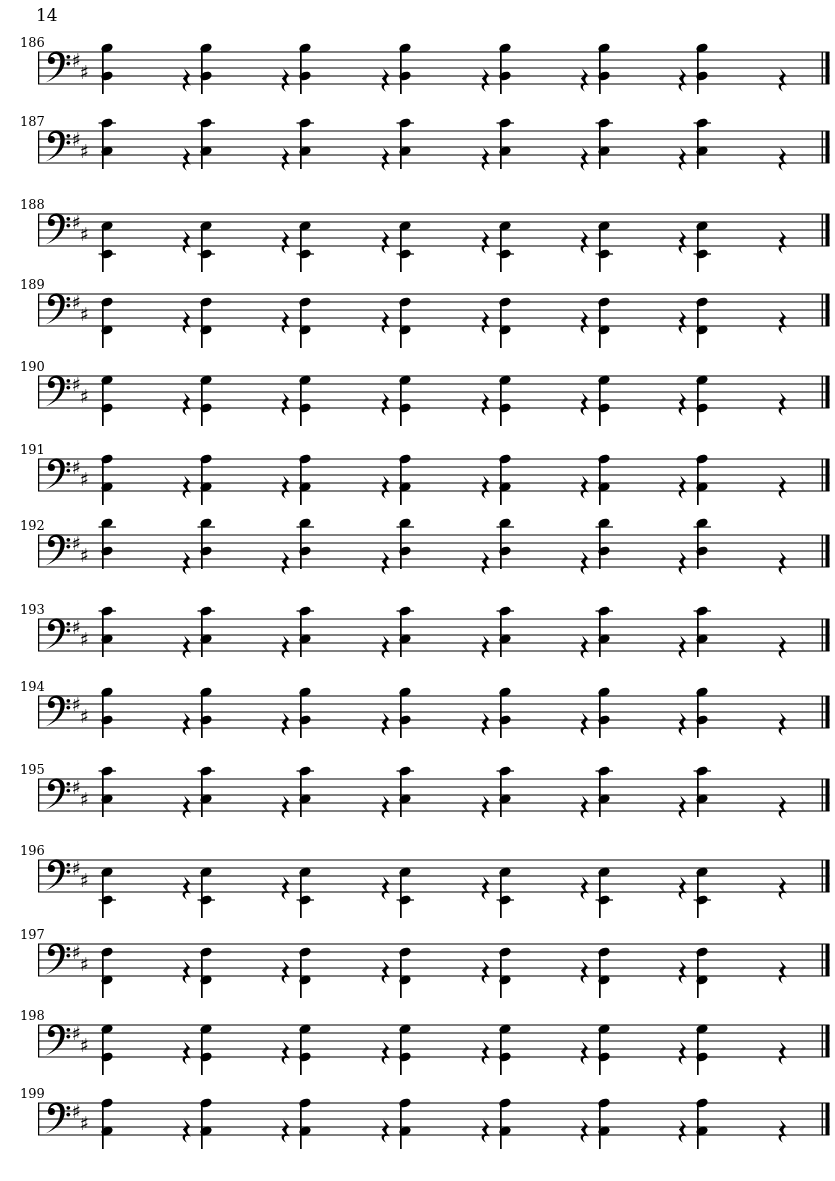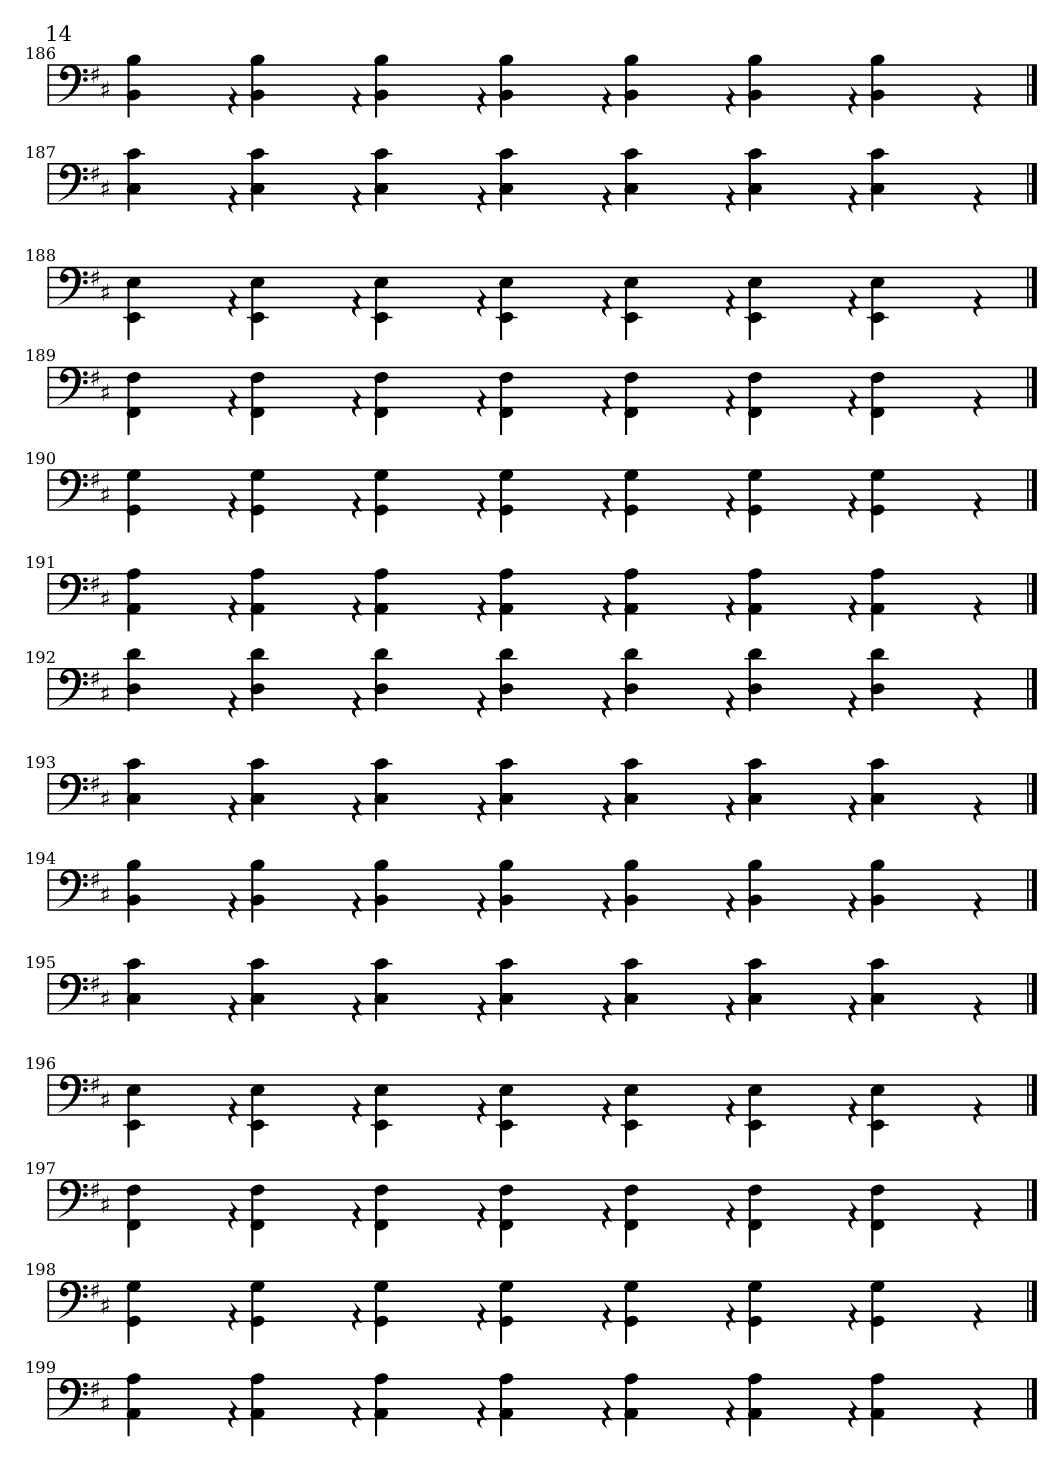--- a/index.html
+++ b/index.html
@@ -5,21 +5,21 @@
   html,body{margin:0;padding:0;background:#ffffff;}
   .page{
     position:relative;
     width:835px;height:1181px;
     background:#ffffff;
     overflow:hidden;
     font-family:"DejaVu Serif","Liberation Serif",serif;
     color:#000;
   }
   .page-number{
-    position:absolute;left:36px;top:20px;
+    position:absolute;left:36px;top:7px;
     font-size:17px;line-height:17px;color:#000;
   }
   .system-svg{position:absolute;left:0;}
   .measure-number{
     font-family:"DejaVu Serif","Liberation Serif",serif;
     font-size:13px;
     fill:#000;
   }
   .sharp-glyph{
     font-family:"DejaVu Sans","Liberation Sans",sans-serif;

